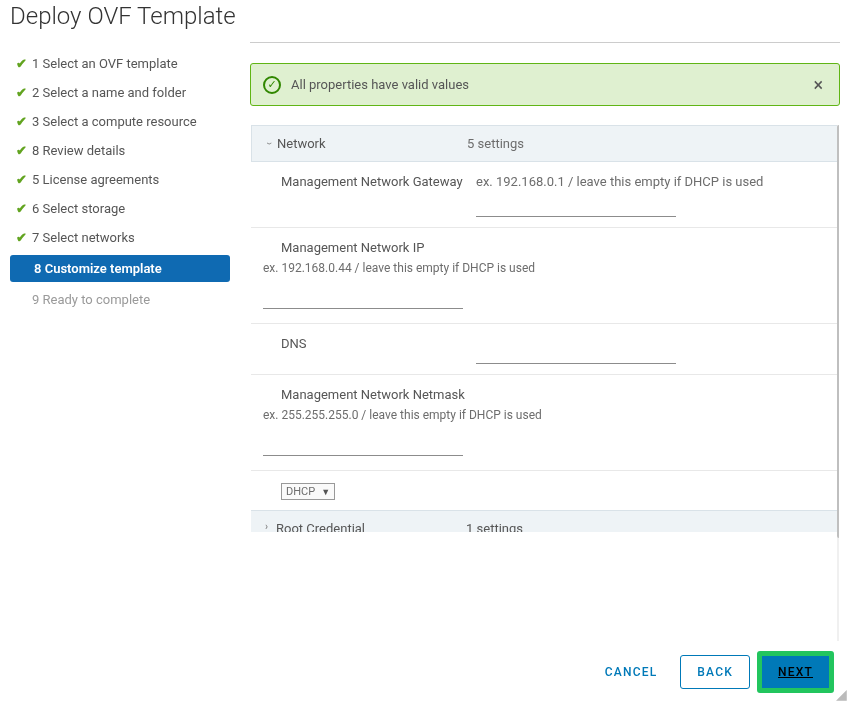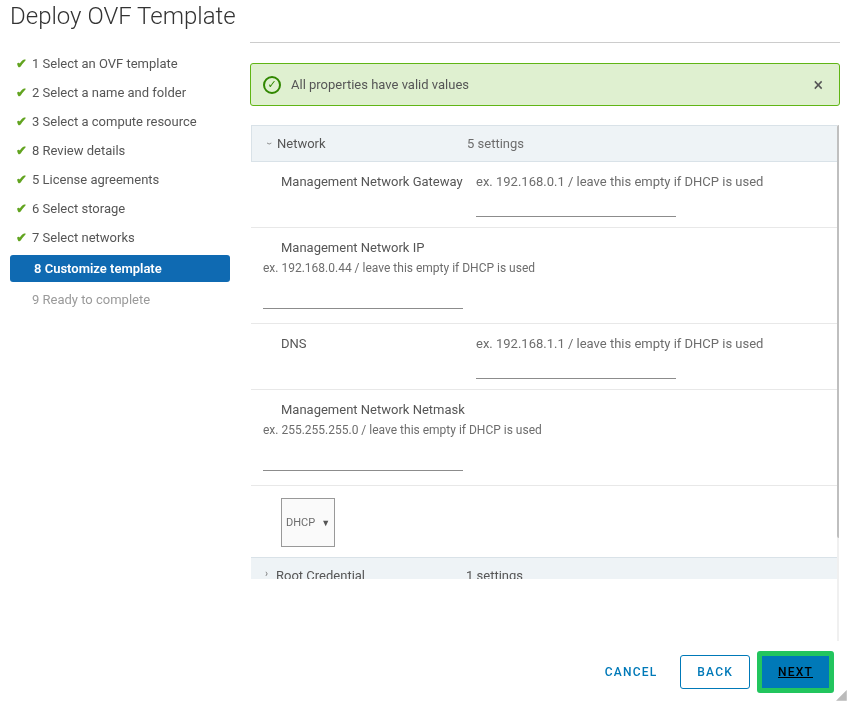--- a/index.html
+++ b/index.html
@@ -166,21 +166,21 @@
     width: 200px;
     margin-left: 0;
     margin-top: 16px;
   }
   .input-line.inline { margin-top: 10px; }
   .spacer-below { margin-left: -18px; }
   .spacer-below .input-line { margin-left: 0; }
   .select-box {
     border: 1px solid #999;
     font-size: 11px;
-    padding: 17px 4px;
+    padding: 1px 4px;
     display: inline-flex;
     align-items: center;
     background: #fafafa;
   }
   .select-box .sel-val { padding-right: 6px; }
   .select-box .sel-arrow { font-size: 9px; color: #555; }
 
   .cut-section {
     display: flex;
     background: #eef3f6;
@@ -321,21 +321,20 @@
         <div class="prop-help">ex. 192.168.0.44 / leave this empty if DHCP is used</div>
         <div class="spacer-below">
           <div class="input-line"></div>
         </div>
       </div>
       <div style="border-bottom:1px solid #e8e8e8; margin-top:14px;"></div>
 
       <div class="prop-row">
         <div class="prop-label">DNS</div>
         <div class="prop-value">
-          <span>ex. 192.168.1.1 / leave this empty if DHCP is used</span>
           <div class="input-line inline"></div>
         </div>
       </div>
 
       <div class="prop-row no-border" style="padding-bottom:0;">
         <div class="prop-label">Management Network Netmask</div>
         <div class="prop-value"></div>
         <div class="prop-help">ex. 255.255.255.0 / leave this empty if DHCP is used</div>
         <div class="spacer-below">
           <div class="input-line"></div>

